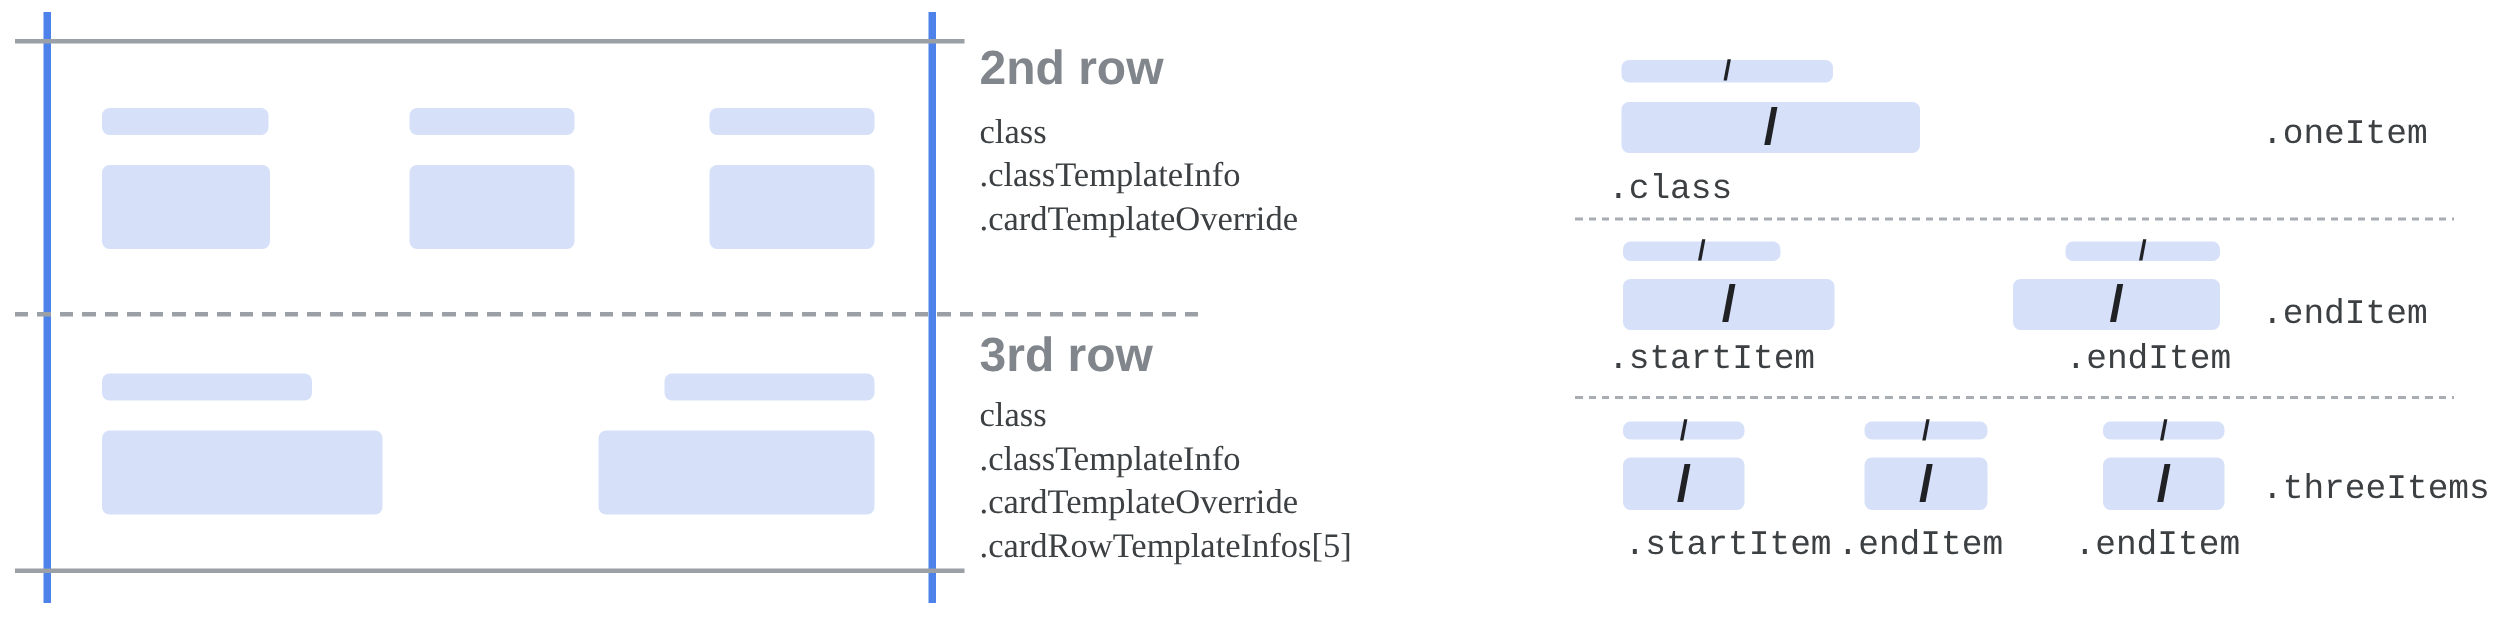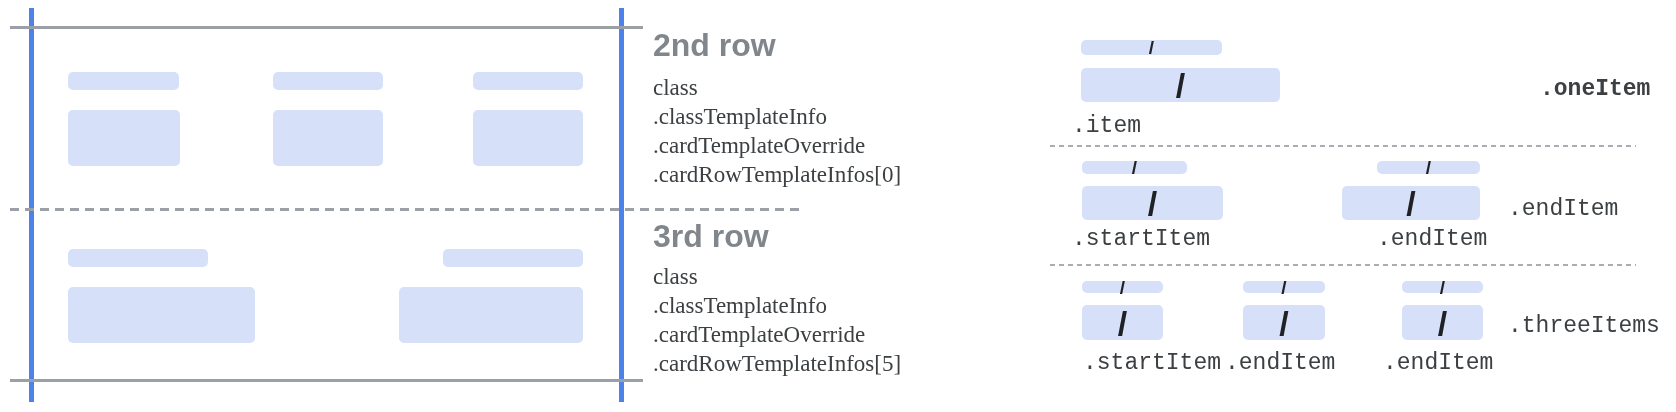--- a/index.html
+++ b/index.html
@@ -50,39 +50,38 @@
   <div class="abs ph" style="left:68px;top:249px;width:140px;height:18px;"></div>
   <div class="abs ph" style="left:68px;top:287px;width:187px;height:56px;"></div>
   <div class="abs ph" style="left:443px;top:249px;width:140px;height:18px;"></div>
   <div class="abs ph" style="left:399px;top:287px;width:184px;height:56px;"></div>
 
   <div class="abs rowtitle" style="left:653px;top:27px;">2nd row</div>
   <div class="abs" style="left:653px;top:73px;">
     <div class="code">class</div>
     <div class="code">.classTemplateInfo</div>
     <div class="code">.cardTemplateOverride</div>
-    <div class="code">.cardRowTemplateInfos[0]</div>
   </div>
 
   <div class="abs rowtitle" style="left:653px;top:218px;">3rd row</div>
   <div class="abs" style="left:653px;top:262px;">
     <div class="code">class</div>
     <div class="code">.classTemplateInfo</div>
     <div class="code">.cardTemplateOverride</div>
     <div class="code">.cardRowTemplateInfos[5]</div>
   </div>
 
   <div class="abs ph slashbox slash-sm" style="left:1081px;top:40px;width:141px;height:15px;">
     <span>/</span>
   </div>
   <div class="abs ph slashbox slash-lg" style="left:1081px;top:68px;width:199px;height:34px;">
     <span>/</span>
   </div>
-  <div class="abs itemlabel" style="left:1072px;top:113px;">.item</div>
-  <div class="abs itemlabel" style="left:1540px;top:76px;font-weight:bold;">.oneItem</div>
+  <div class="abs itemlabel" style="left:1072px;top:113px;">.class</div>
+  <div class="abs itemlabel" style="left:1508px;top:76px;">.oneItem</div>
   <div class="abs hdash-fine" style="left:1050px;top:145px;width:586px;"></div>
 
   <div class="abs ph slashbox slash-sm" style="left:1082px;top:161px;width:105px;height:13px;">
     <span>/</span>
   </div>
   <div class="abs ph slashbox slash-lg" style="left:1082px;top:186px;width:141px;height:34px;">
     <span>/</span>
   </div>
   <div class="abs ph slashbox slash-sm" style="left:1377px;top:161px;width:103px;height:13px;">
     <span>/</span>

